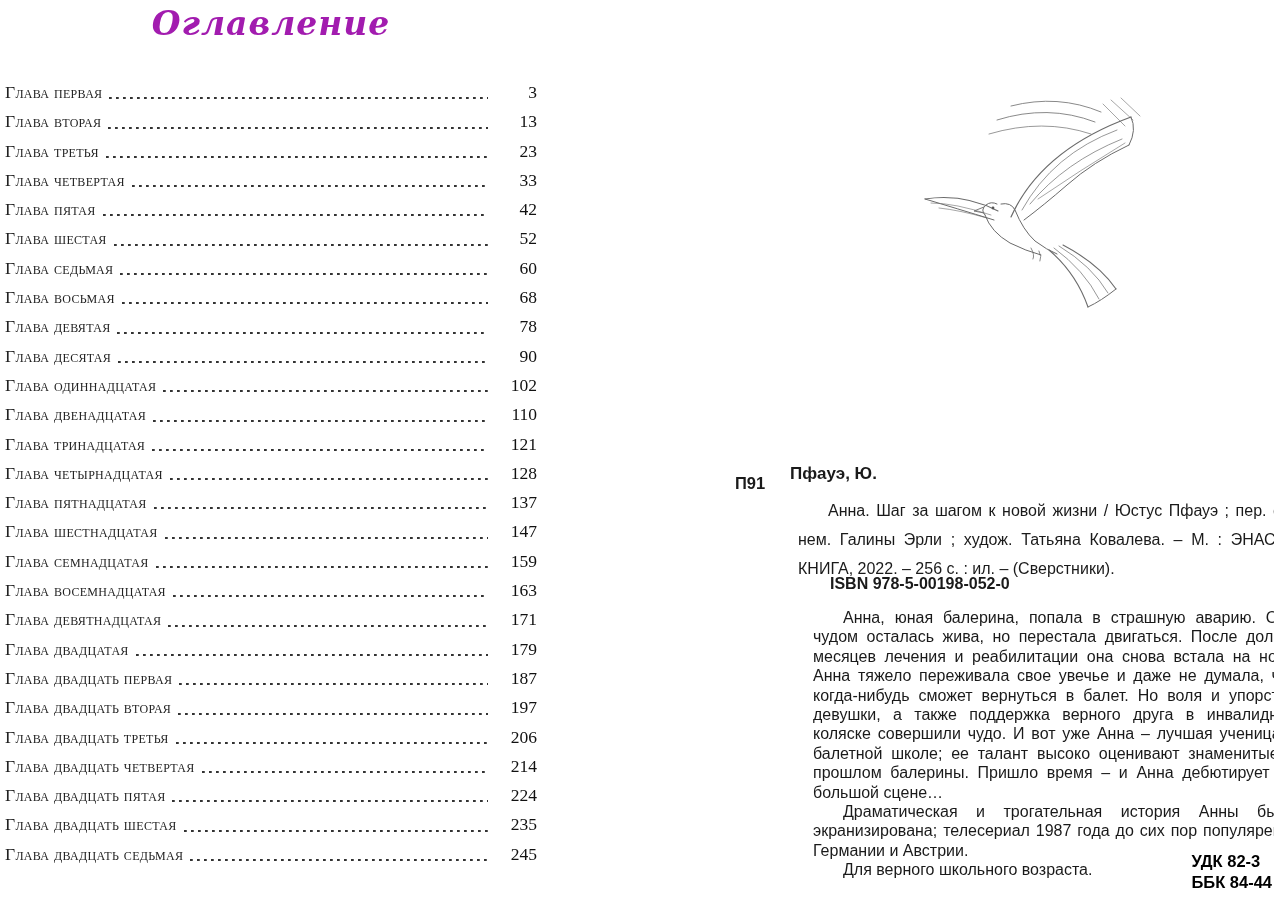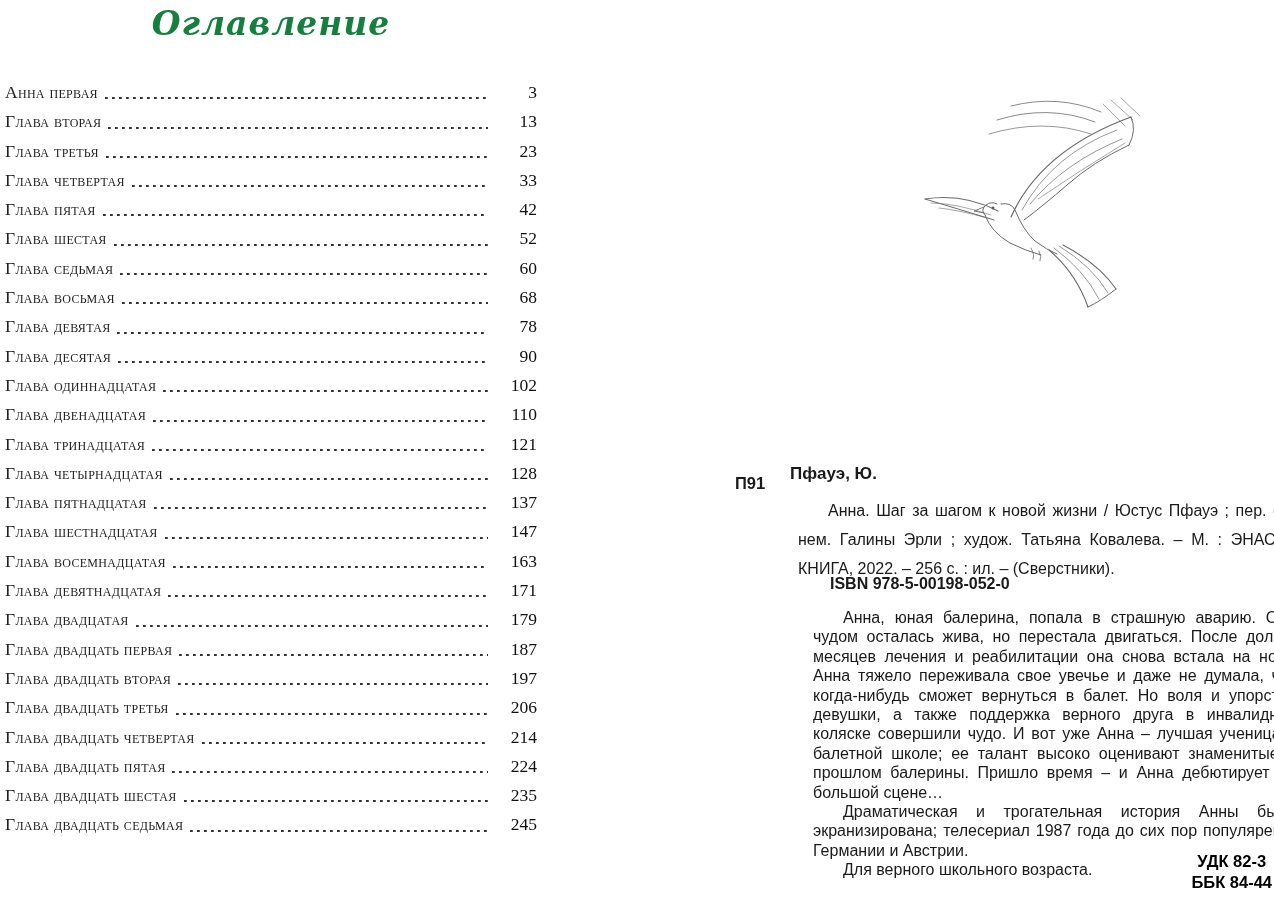--- a/index.html
+++ b/index.html
@@ -9,21 +9,21 @@
     background:#ffffff;color:#1c1c1c;
     font-family:"Liberation Serif", serif;
   }
 
   
   .toc{position:absolute;left:5px;top:0;width:532px;}
   .toc-title{
     margin:4px 0 0 0;width:100%;text-align:center;
     font-family:"DejaVu Serif", serif;
     font-style:italic;font-weight:bold;
-    font-size:33px;line-height:40px;letter-spacing:1px;color:#15803d;
+    font-size:33px;line-height:40px;letter-spacing:1px;color:#a21caf;
   }
   .toc-list{margin-top:34px;}
   .toc-row{
     display:flex;align-items:baseline;
     height:29.3px;line-height:29.3px;
     font-size:17.5px;white-space:nowrap;
   }
   .toc-label{
     font-variant-caps:small-caps;
     letter-spacing:0.3px;color:#222;
@@ -46,32 +46,32 @@
   .biblio{
     position:absolute;left:55px;top:488px;width:483px;
     text-align:justify;text-indent:30px;line-height:29px;margin:8px;
   }
   .isbn{position:absolute;left:87px;top:567px;font-weight:bold;margin:8px;}
   .annotation{position:absolute;left:50px;top:608px;width:483px;margin-left:28px;}
   .annotation p{
     margin:0;text-indent:30px;text-align:justify;line-height:19.4px;
   }
   .codes{
-    position:absolute;right:0;top:851px;text-align:center;
+    position:absolute;right:0;top:851px;text-align:left;
     font-weight:bold;line-height:20.5px;font-size:16.5px;color:#000;
   }
 </style>
 </head>
 <body>
 
 <section class="toc">
   <h1 class="toc-title">Оглавление</h1>
   <div class="toc-list" id="toc-list">
       <div class="toc-row">
-        <span class="toc-label">Анна первая</span>
+        <span class="toc-label">Глава первая</span>
         <span class="toc-dots"></span>
         <span class="toc-page">3</span>
       </div>
       <div class="toc-row">
         <span class="toc-label">Глава вторая</span>
         <span class="toc-dots"></span>
         <span class="toc-page">13</span>
       </div>
       <div class="toc-row">
         <span class="toc-label">Глава третья</span>
@@ -135,20 +135,25 @@
       </div>
       <div class="toc-row">
         <span class="toc-label">Глава пятнадцатая</span>
         <span class="toc-dots"></span>
         <span class="toc-page">137</span>
       </div>
       <div class="toc-row">
         <span class="toc-label">Глава шестнадцатая</span>
         <span class="toc-dots"></span>
         <span class="toc-page">147</span>
+      </div>
+      <div class="toc-row">
+        <span class="toc-label">Глава семнадцатая</span>
+        <span class="toc-dots"></span>
+        <span class="toc-page">159</span>
       </div>
       <div class="toc-row">
         <span class="toc-label">Глава восемнадцатая</span>
         <span class="toc-dots"></span>
         <span class="toc-page">163</span>
       </div>
       <div class="toc-row">
         <span class="toc-label">Глава девятнадцатая</span>
         <span class="toc-dots"></span>
         <span class="toc-page">171</span>

